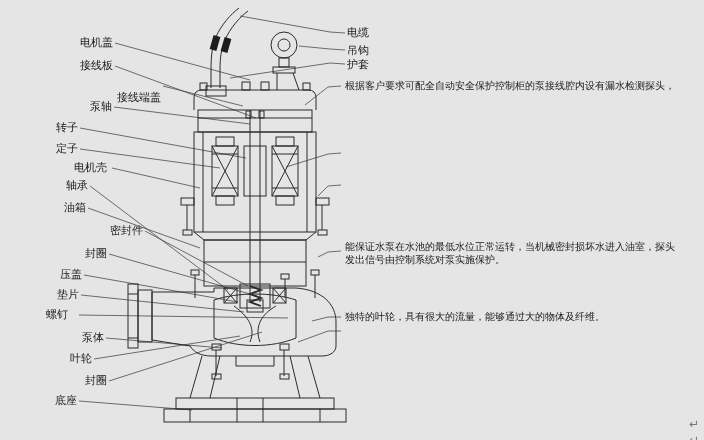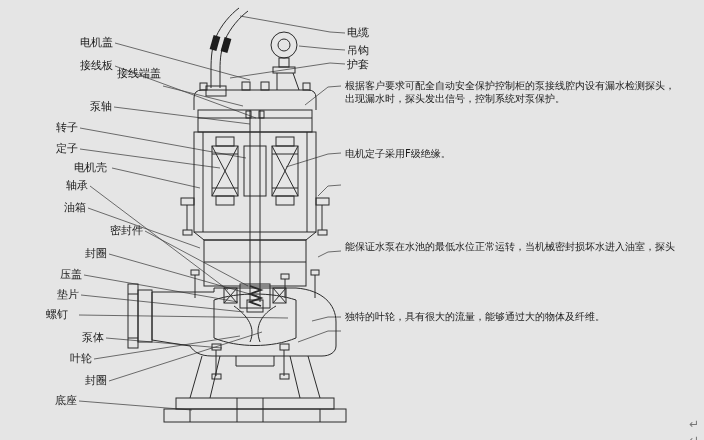--- a/index.html
+++ b/index.html
@@ -152,21 +152,21 @@
       <rect x="164" y="409" width="182" height="13"></rect>
       <line x1="190" y1="409" x2="190" y2="422"></line>
       <line x1="320" y1="409" x2="320" y2="422"></line>
       <line x1="237" y1="398" x2="237" y2="422"></line>
       <line x1="263" y1="398" x2="263" y2="422"></line>
     </g>
   </svg>
 
   <div class="lbl" style="left:80px;top:37px">电机盖</div>
   <div class="lbl" style="left:80px;top:60px">接线板</div>
-  <div class="lbl" style="left:117px;top:68px">接线端盖</div>
+  <div class="lbl" style="left:117px;top:92px">接线端盖</div>
   <div class="lbl" style="left:90px;top:101px">泵轴</div>
   <div class="lbl" style="left:56px;top:122px">转子</div>
   <div class="lbl" style="left:56px;top:143px">定子</div>
   <div class="lbl" style="left:74px;top:162px">电机壳</div>
   <div class="lbl" style="left:66px;top:180px">轴承</div>
   <div class="lbl" style="left:64px;top:202px">油箱</div>
   <div class="lbl" style="left:110px;top:225px">密封件</div>
   <div class="lbl" style="left:85px;top:248px">封圈</div>
   <div class="lbl" style="left:60px;top:269px">压盖</div>
   <div class="lbl" style="left:57px;top:289px">垫片</div>
@@ -175,29 +175,26 @@
   <div class="lbl" style="left:70px;top:353px">叶轮</div>
   <div class="lbl" style="left:85px;top:375px">封圈</div>
   <div class="lbl" style="left:55px;top:395px">底座</div>
 
   <div class="lbl" style="left:347px;top:27px">电缆</div>
   <div class="lbl" style="left:347px;top:45px">吊钩</div>
   <div class="lbl" style="left:347px;top:59px">护套</div>
 
   <div class="ann" style="left:345px;top:79px">
     <div>根据客户要求可配全自动安全保护控制柜的泵接线腔内设有漏水检测探头，</div>
-    <div>出现漏水时，探头发出信号，控制系统对泵保护。</div>
-  </div>
-  <div class="ann" style="left:345px;top:147px">
-    <div>电机定子采用F级绝缘。</div>
   </div>
   <div class="ann" style="left:345px;top:179px">
   </div>
   <div class="ann" style="left:345px;top:240px">
     <div>能保证水泵在水池的最低水位正常运转，当机械密封损坏水进入油室，探头</div>
+    <div>发出信号由控制系统对泵实施保护。</div>
   </div>
   <div class="ann" style="left:345px;top:310px">
     <div>独特的叶轮，具有很大的流量，能够通过大的物体及纤维。</div>
   </div>
 
   <div class="pmark" style="left:689px;top:417px">↵</div>
   <div class="pmark" style="left:689px;top:433px">↵</div>
 
 </div>
 

